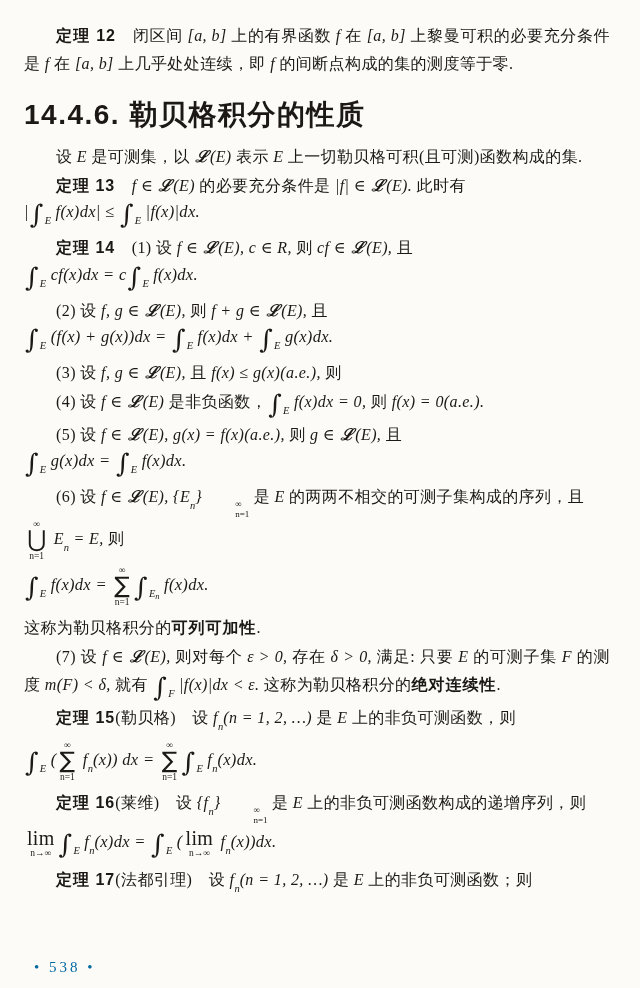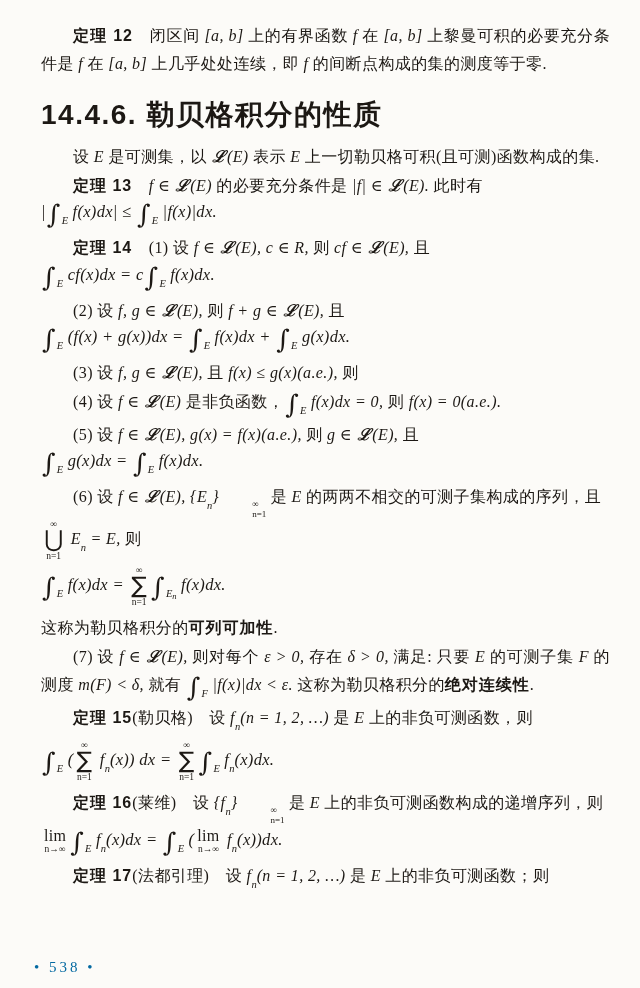--- a/index.html
+++ b/index.html
@@ -7,21 +7,21 @@
     background: #fcfbf8;
   }
   body {
     width: 640px; height: 988px;
     overflow: hidden;
     position: relative;
     font-family: "Liberation Serif", "DejaVu Serif", serif;
     color: #1c1814;
   }
   .page {
-    padding: 22px 30px 0 41px;
+    padding: 22px 30px 0 24px;
   }
   .block { position: relative; }
   .para {
     font-size: 16px;
     line-height: 1.78;
     letter-spacing: 0.4px;
     text-align: justify;
   }
   .para.indent { text-indent: 2em; }
   .heading {
@@ -86,21 +86,21 @@
     font-style: normal;
     letter-spacing: 0;
     line-height: 1.1;
   }
   .stack.op .mid {
     font-size: 23px;
     line-height: 0.95;
     font-family: "DejaVu Sans", sans-serif;
   }
   .stack.lim .mid {
-    font-size: 16px;
+    font-size: 20px;
     line-height: 1;
     font-style: normal;
   }
   .supsub {
     display: inline-flex;
     flex-direction: column;
     align-items: flex-start;
     line-height: 1.05;
     vertical-align: -5px;
     margin-left: 1px;

